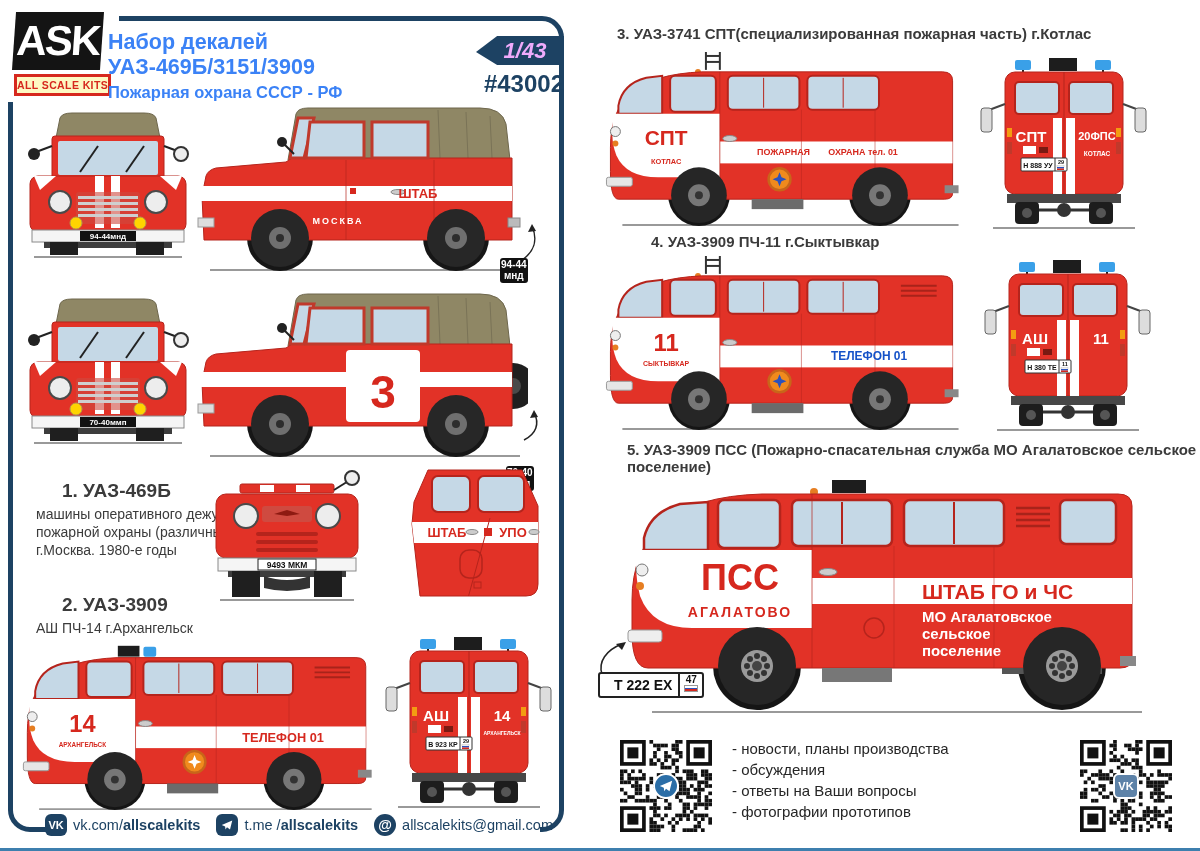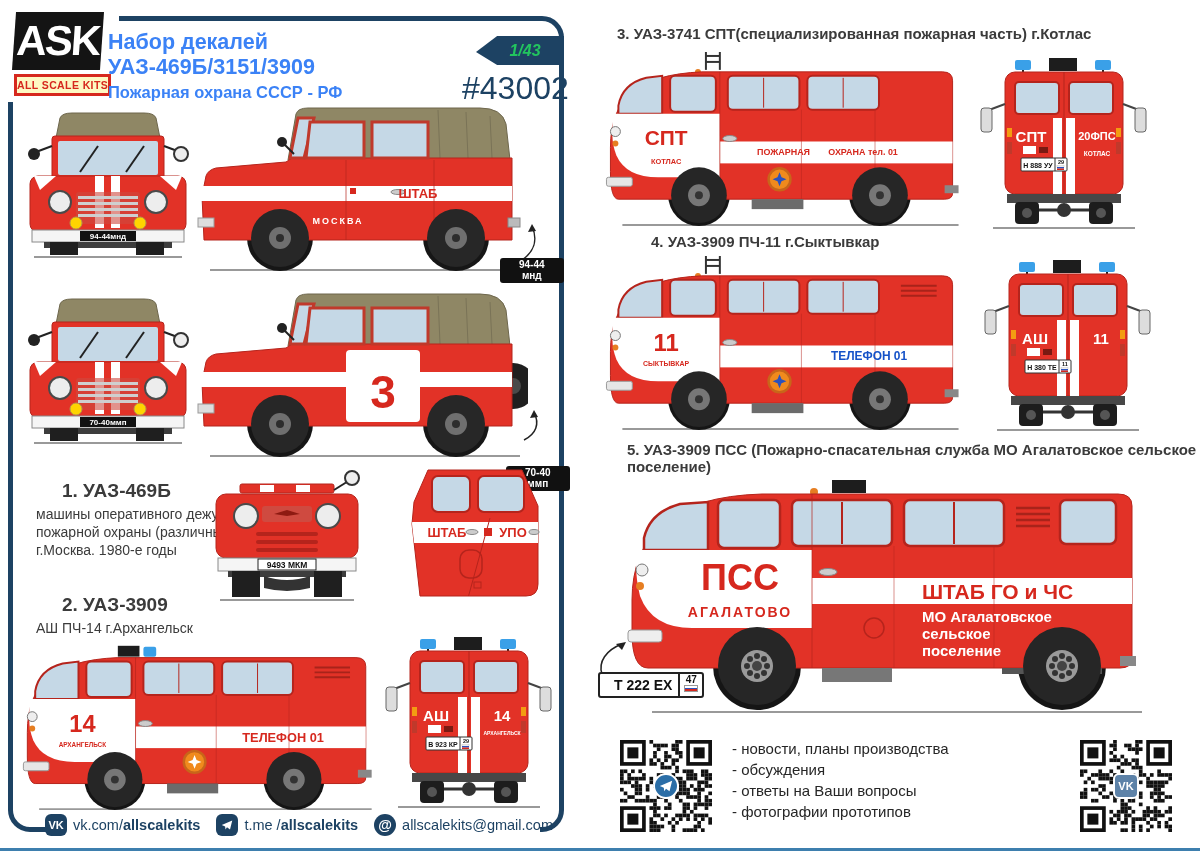--- a/index.html
+++ b/index.html
@@ -16,32 +16,32 @@
   .logo-ask{width:88px;height:58px;background:#141414;color:#fff;font-weight:bold;
             font-size:42px;line-height:58px;text-align:center;letter-spacing:-2px;
             transform:skewX(-4deg);}
   .logo-sub{margin-top:4px;border:3px solid #d6281e;color:#d6281e;font-weight:bold;
             font-size:10.5px;text-align:center;padding:2px 0;letter-spacing:.4px;background:#fef9c3;}
   
   .title-wrap{position:absolute;left:108px;top:30px;width:366px;text-align:left;color:#3b82f6;}
   .title{font-size:21.5px;font-weight:bold;}
   .subtitle{font-size:16.5px;font-weight:bold;margin-top:3px;}
   .scale-tab{position:absolute;left:476px;top:36px;width:88px;height:29px;background:#1d4263;
-             clip-path:polygon(0 55%,24% 0,100% 0,100% 100%,24% 100%);color:#22c55e;
-             font-weight:bold;font-style:italic;font-size:16px;line-height:29px;text-align:center;
+             clip-path:polygon(0 55%,24% 0,100% 0,100% 100%,24% 100%);color:#f0abfc;
+             font-weight:bold;font-style:italic;font-size:22px;line-height:29px;text-align:center;
              padding-left:10px;box-sizing:border-box;}
   .prod-code{position:absolute;left:462px;top:70px;width:102px;text-align:right;color:#1d4263;
-             font-weight:normal;font-size:32px;}
+             font-weight:bold;font-size:24px;}
   
   .cap{position:absolute;font-size:15px;font-weight:bold;color:#3b3b3b;}
   .h-item{font-size:19px;font-weight:bold;color:#3b3b3b;margin:0 0 3px 26px;}
   .desc{font-size:14px;color:#3b3b3b;line-height:1.3;}
   
   .tagplate{position:absolute;background:#111;color:#fff;border-radius:3px;text-align:center;
-            font-weight:bold;font-size:10px;line-height:1.05;padding:2px 19px;}
+            font-weight:bold;font-size:10px;line-height:1.05;padding:2px 1px;}
   
   .bigplate{position:absolute;display:flex;align-items:stretch;background:#fff;border:2px solid #222;
             border-radius:3px;height:22px;}
   .bigplate .main{font-weight:bold;font-size:14px;color:#111;padding:2px 6px;line-height:18px;margin-left:8px;}
   .bigplate .region{border-left:2px solid #222;padding:1px 4px;display:flex;flex-direction:column;
             align-items:center;justify-content:flex-start;}
   .bigplate .region .num{font-weight:bold;font-size:10px;color:#111;line-height:10px;}
   .flag{width:12px;height:5px;display:flex;flex-direction:column;border:.5px solid #999;}
   .flag div{flex:1;}
   

